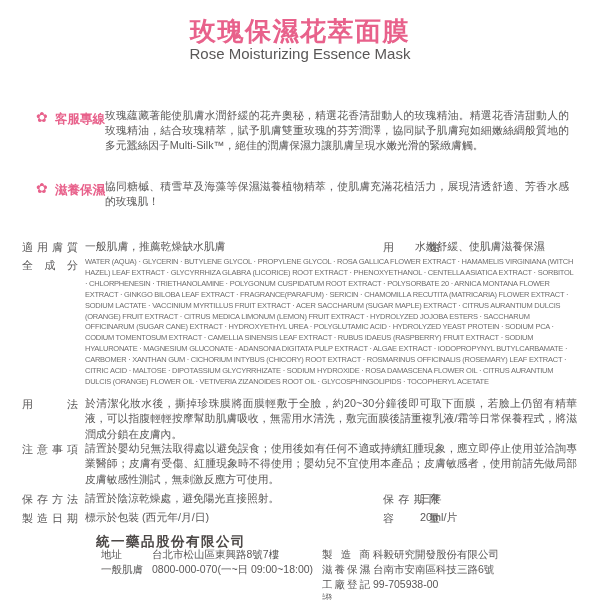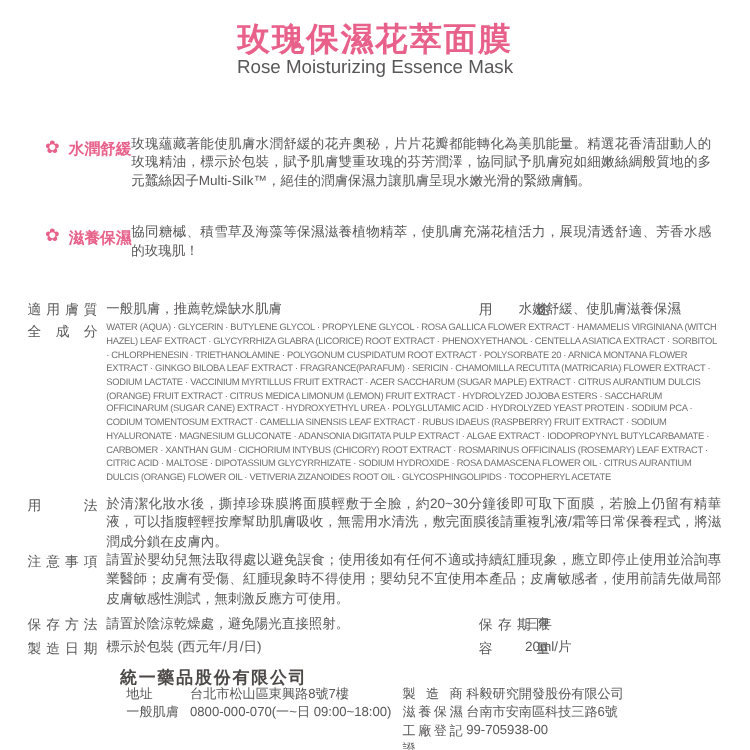--- a/index.html
+++ b/index.html
@@ -41,22 +41,22 @@
 </head>
 <body>
 
 <div id="page">
 
   <div class="abs title">玫瑰保濕花萃面膜</div>
   <div class="abs subtitle">Rose Moisturizing Essence Mask</div>
 
   <div>
     <span class="abs feat-icon" style="top:109px">✿</span>
-    <span class="abs feat-label" style="top:111px">水潤舒緩</span>
-    <div class="abs feat-text" style="top:108px">玫瑰蘊藏著能使肌膚水潤舒緩的花卉奧秘，片片花瓣都能轉化為美肌能量。精選花香清甜動人的玫瑰精油，標示於包裝，賦予肌膚雙重玫瑰的芬芳潤澤，協同賦予肌膚宛如細嫩絲綢般質地的多元蠶絲因子Multi-Silk™，絕佳的潤膚保濕力讓肌膚呈現水嫩光滑的緊緻膚觸。</div>
+    <span class="abs feat-label" style="top:111px">客服專線</span>
+    <div class="abs feat-text" style="top:108px">玫瑰蘊藏著能使肌膚水潤舒緩的花卉奧秘，精選花香清甜動人的玫瑰精油。精選花香清甜動人的玫瑰精油，結合玫瑰精萃，賦予肌膚雙重玫瑰的芬芳潤澤，協同賦予肌膚宛如細嫩絲綢般質地的多元蠶絲因子Multi-Silk™，絕佳的潤膚保濕力讓肌膚呈現水嫩光滑的緊緻膚觸。</div>
   </div>
 
   <div>
     <span class="abs feat-icon" style="top:180px">✿</span>
     <span class="abs feat-label" style="top:182px">滋養保濕</span>
     <div class="abs feat-text" style="top:179px">協同糖槭、積雪草及海藻等保濕滋養植物精萃，使肌膚充滿花植活力，展現清透舒適、芳香水感的玫瑰肌！</div>
   </div>
 
   <div>
     <span class="abs lbl" style="top:240px">適用膚質</span>

